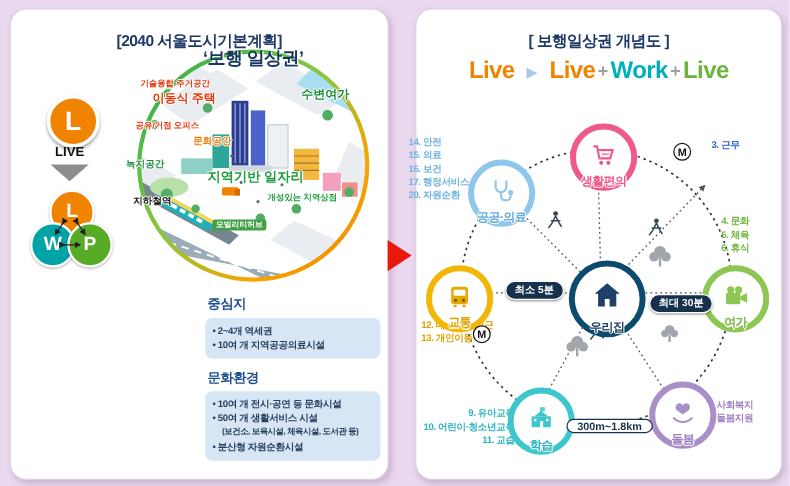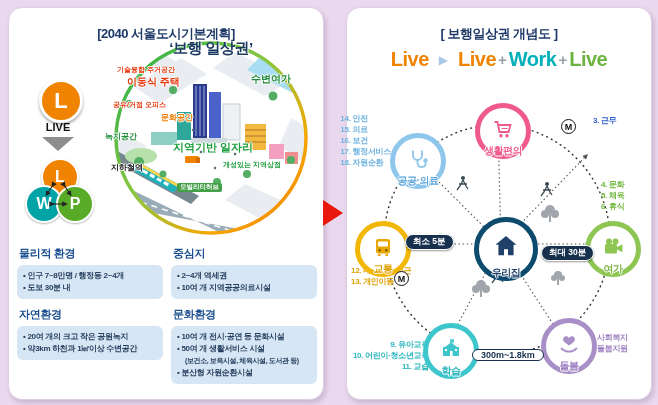--- a/index.html
+++ b/index.html
@@ -92,21 +92,21 @@
   .nconv{left:77px;width:150px;top:61px;text-align:center;color:#ef5a8a}
   .nwork{left:246px;top:107px;color:#2f5fd0}
   .nleis{left:254px;top:171px;color:#6fb53c}
   .ncare{left:242px;top:324px;color:#9d7fc2}
   .nlearn{right:222px;top:331px;text-align:right;color:#2ab5bd}
   .ntrans{left:4px;top:257px;color:#dfa000}
   .npub{right:260px;top:105px;color:#6fb3e0}
 
   .pill{position:absolute;background:#16304d;color:#fff;font-size:8.5px;font-weight:bold;padding:1px 7px;
         border-radius:9px;border:1px solid #fff;box-shadow:0 1px 2px rgba(0,0,0,.4);white-space:nowrap}
-  .pmin{left:58px;top:226px}
+  .pmin{left:74px;top:226px}
   .pmax{left:194px;top:237px}
   .pdist{position:absolute;left:125px;top:341px;background:#fff;border:1.5px solid #16304d;color:#16304d;
          font-size:9px;font-weight:bold;padding:0 8px;border-radius:9px;white-space:nowrap}
   .metro{position:absolute;width:13px;height:13px;border-radius:50%;background:#fff;border:1.5px solid #111;
          color:#111;font-size:9px;font-weight:bold;display:flex;align-items:center;justify-content:center}
   .m1{left:214px;top:111px}.m2{left:47px;top:263px}
 </style>
 </head>
 <body>
 
@@ -223,32 +223,20 @@
     <span class="ilab ilab1">이동식 주택</span>
     <span class="ilab ilab2">수변여가</span>
     <span class="ilab ilab3">공유/거점 오피스</span>
     <span class="ilab ilab4">문화공간</span>
     <span class="ilab ilab5">녹지공간</span>
     <span class="ilab ilab6">지역기반 일자리</span>
     <span class="ilab ilab7">개성있는 지역상점</span>
     <span class="ilab ilab8">지하철역</span>
     <span class="ilab ilab9">모빌리티허브</span>
 
-    <div class="col c1">
-      <h2>물리적 환경</h2>
-      <div class="box">
-        <div class="bl">인구 7~8만명 / 행정동 2~4개</div>
-        <div class="bl">도보 30분 내</div>
-      </div>
-      <h2>자연환경</h2>
-      <div class="box">
-        <div class="bl">20여 개의 크고 작은 공원녹지</div>
-        <div class="bl">약3km 하천과 1㎢이상 수변공간</div>
-      </div>
-    </div>
     <div class="col c2">
       <h2>중심지</h2>
       <div class="box">
         <div class="bl">2~4개 역세권</div>
         <div class="bl">10여 개 지역공공의료시설</div>
       </div>
       <h2>문화환경</h2>
       <div class="box">
         <div class="bl">10여 개 전시·공연 등 문화시설</div>
         <div class="bl">50여 개 생활서비스 시설</div>
@@ -332,21 +320,21 @@
     </div>
     <div class="notes ntrans">
       <span>12. 대중교통 접근</span>
       <span>13. 개인이동</span>
     </div>
     <div class="notes npub">
       <span>14. 안전</span>
       <span>15. 의료</span>
       <span>16. 보건</span>
       <span>17. 행정서비스</span>
-      <span>18. 자원순환</span>
+      <span>20. 자원순환</span>
     </div>
 
     <div class="node conv">
       <svg width="24" height="24" viewBox="0 0 24 24">
         <g fill="none" stroke="#ef5a8a" stroke-width="1.8">
             <path d="M3.5 5h3l2 10h9l2-7H8"></path>
         <path d="M10 8.5h7M10.5 11.5h6" stroke-width="1.1"></path>
           </g>
         <circle cx="10" cy="18.7" r="1.7" fill="#ef5a8a"></circle>
           <circle cx="16" cy="18.7" r="1.7" fill="#ef5a8a"></circle>

